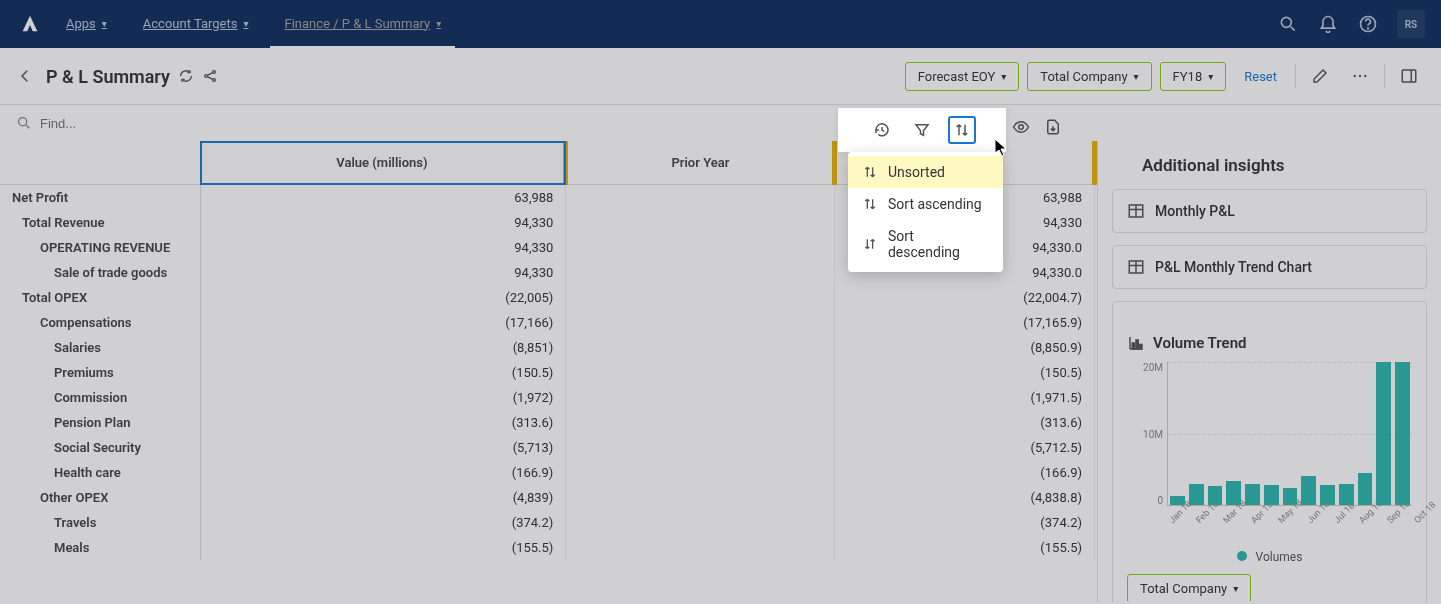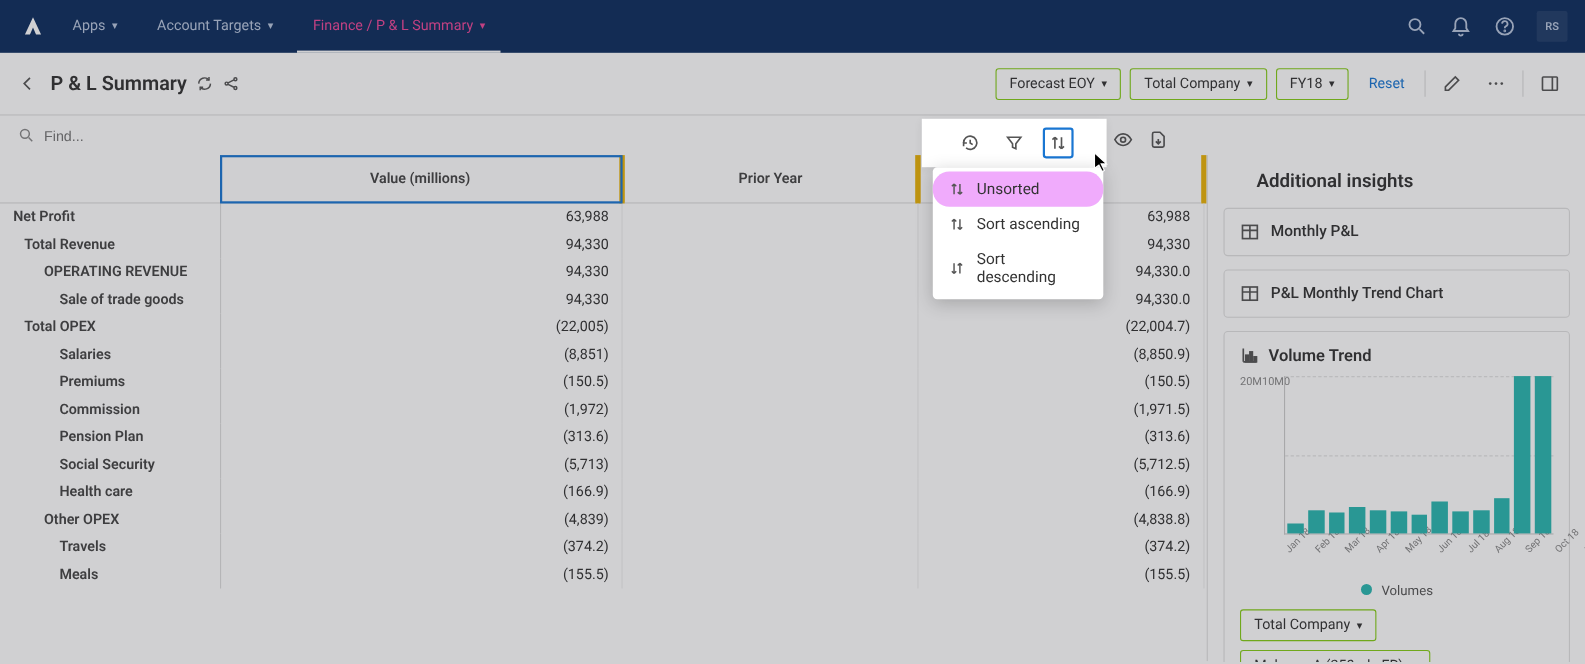--- a/index.html
+++ b/index.html
@@ -1,22 +1,22 @@
 <!DOCTYPE html>
 <html><head>
 <meta charset="utf-8">
 <style>
 * { box-sizing: border-box; margin: 0; padding: 0; }
 body { font-family: -apple-system, BlinkMacSystemFont, "Segoe UI", Roboto, sans-serif; font-size: 13px; color: #333; background: #fff; width: 1441px; height: 604px; overflow: hidden; position: relative; }
 
 
 .topnav { background: #0d2d5e; height: 48px; display: flex; align-items: center; color: #b8c6dd; padding: 0 16px; gap: 8px; }
 .logo { width: 28px; height: 28px; display: flex; align-items: center; justify-content: center; }
-.navitem { display: flex; align-items: center; gap: 6px; padding: 0 14px; height: 48px; cursor: pointer; border-bottom: 2px solid transparent; }
-.navitem.active { border-bottom-color: #fff; color: #ec4899; }
+.navitem { display: flex; align-items: center; gap: 6px; padding: 0 14px; height: 48px; cursor: pointer; border-bottom: 2px solid transparent; text-decoration: underline; }
+.navitem.active { border-bottom-color: #fff; color: #a3a3a3; }
 .topnav-right { margin-left: auto; display: flex; align-items: center; gap: 18px; }
 .topicon { width: 22px; height: 22px; display: flex; align-items: center; justify-content: center; cursor: pointer; }
 .avatar { width: 28px; height: 28px; background: rgba(255,255,255,0.08); border-radius: 2px; display: flex; align-items: center; justify-content: center; font-size: 10px; font-weight: 600; }
 
 
 .pagehead { display: flex; align-items: center; padding: 12px 16px; border-bottom: 1px solid #e0e0e0; gap: 12px; }
 .back { cursor: pointer; }
 .title { font-size: 18px; font-weight: 600; color: #333; display: flex; align-items: center; gap: 8px; }
 .head-right { margin-left: auto; display: flex; align-items: center; gap: 8px; }
 .selbtn { border: 1px solid #84cc16; background: #fff; padding: 6px 12px; border-radius: 3px; cursor: pointer; display: flex; align-items: center; gap: 6px; font-size: 13px; }
@@ -41,43 +41,43 @@
 td.val { text-align: right; }
 .indent-1 { padding-left: 22px; }
 .indent-2 { padding-left: 40px; }
 .indent-3 { padding-left: 54px; }
 
 
 .side { width: 344px; border-left: 1px solid #e0e0e0; padding: 14px 14px; overflow-y: auto; }
 .side-title { font-size: 17px; font-weight: 600; margin-bottom: 14px; margin-left: 30px; }
 .card { border: 1px solid #e0e0e0; border-radius: 4px; padding: 12px 14px; margin-bottom: 12px; display: flex; align-items: center; gap: 10px; cursor: pointer; font-size: 14px; font-weight: 500; }
 .chartcard { border: 1px solid #e0e0e0; border-radius: 4px; padding: 12px 14px; margin-bottom: 12px; }
-.chartcard-head { display: flex; align-items: center; gap: 8px; font-weight: 600; font-size: 15px; margin-bottom: 10px; }
+.chartcard-head { display: flex; align-items: center; gap: 8px; font-weight: 600; font-size: 15px; margin-bottom: 10px; margin-top: 20px; }
 .chart-area { height: 180px; position: relative; margin-bottom: 8px; }
-.chart-y { position: absolute; left: 0; top: 0; bottom: 36px; width: 40px; display: flex; flex-direction: row; justify-content: space-between; font-size: 10px; color: #888; text-align: right; padding-right: 4px; }
+.chart-y { position: absolute; left: 0; top: 0; bottom: 36px; width: 40px; display: flex; flex-direction: column; justify-content: space-between; font-size: 10px; color: #888; text-align: right; padding-right: 4px; }
 .chart-plot { position: absolute; left: 40px; right: 0; top: 0; bottom: 36px; border-left: 1px solid #ccc; border-bottom: 1px solid #ccc; display: flex; align-items: flex-end; gap: 4px; padding: 0 2px; }
 .chart-plot::before, .chart-plot::after { content: ""; position: absolute; left: 0; right: 0; border-top: 1px dashed #e4e4e4; }
 .chart-plot::before { top: 0; }
 .chart-plot::after { top: 50%; }
 .bar { flex: 1; background: #29b6b0; position: relative; z-index: 1; }
 .chart-x { position: absolute; left: 40px; right: 0; bottom: 0; height: 32px; display: flex; }
 .xlabel { flex: 1; font-size: 9px; color: #888; transform: rotate(-45deg); transform-origin: top left; white-space: nowrap; position: relative; top: 8px; }
 .legend { text-align: center; font-size: 12px; color: #555; margin-top: 8px; }
 .legend-dot { display: inline-block; width: 10px; height: 10px; background: #29b6b0; border-radius: 50%; margin-right: 6px; }
 
 
 .floating-toolbar { position: absolute; top: 108px; left: 838px; width: 168px; height: 44px; background: #fff; box-shadow: 0 2px 8px rgba(0,0,0,0.08); display: flex; align-items: center; justify-content: center; gap: 12px; padding: 0 10px; z-index: 50; }
 .tbicon { width: 28px; height: 28px; display: flex; align-items: center; justify-content: center; cursor: pointer; border-radius: 3px; }
 .tbicon.active { border: 2px solid #1976d2; }
 .extra-icons { position: absolute; top: 118px; left: 1012px; display: flex; gap: 14px; z-index: 30; }
 
 
 .sortmenu { position: absolute; top: 152px; left: 848px; width: 155px; background: #fff; box-shadow: 0 4px 16px rgba(0,0,0,0.2); border-radius: 4px; padding: 4px 0; z-index: 60; }
 .sortmenu-item { display: flex; align-items: center; gap: 10px; padding: 8px 14px; cursor: pointer; font-size: 14px; }
-.sortmenu-item:hover, .sortmenu-item.hover { background: #f0abfc; border-radius: 15px; }
+.sortmenu-item:hover, .sortmenu-item.hover { background: #fef9c3; }
 
 
 .cursor { position: absolute; top: 138px; left: 994px; z-index: 100; pointer-events: none; }
 
 
 .dim { position: absolute; inset: 0; background: rgba(40,40,50,0.22); z-index: 40; pointer-events: none; }
 
 svg { display: block; }
 .chev { font-size: 10px; }
 </style>
@@ -235,20 +235,26 @@
             <td class="rowlabel indent-3">Sale of trade goods</td>
             <td class="val">94,330</td>
             <td class="val"></td>
             <td class="val">94,330.0</td>
           </tr>
           <tr>
             <td class="rowlabel indent-1">Total OPEX</td>
             <td class="val">(22,005)</td>
             <td class="val"></td>
             <td class="val">(22,004.7)</td>
+          </tr>
+          <tr>
+            <td class="rowlabel indent-2">Compensations</td>
+            <td class="val">(17,166)</td>
+            <td class="val"></td>
+            <td class="val">(17,165.9)</td>
           </tr>
           <tr>
             <td class="rowlabel indent-3">Salaries</td>
             <td class="val">(8,851)</td>
             <td class="val"></td>
             <td class="val">(8,850.9)</td>
           </tr>
           <tr>
             <td class="rowlabel indent-3">Premiums</td>
             <td class="val">(150.5)</td>

